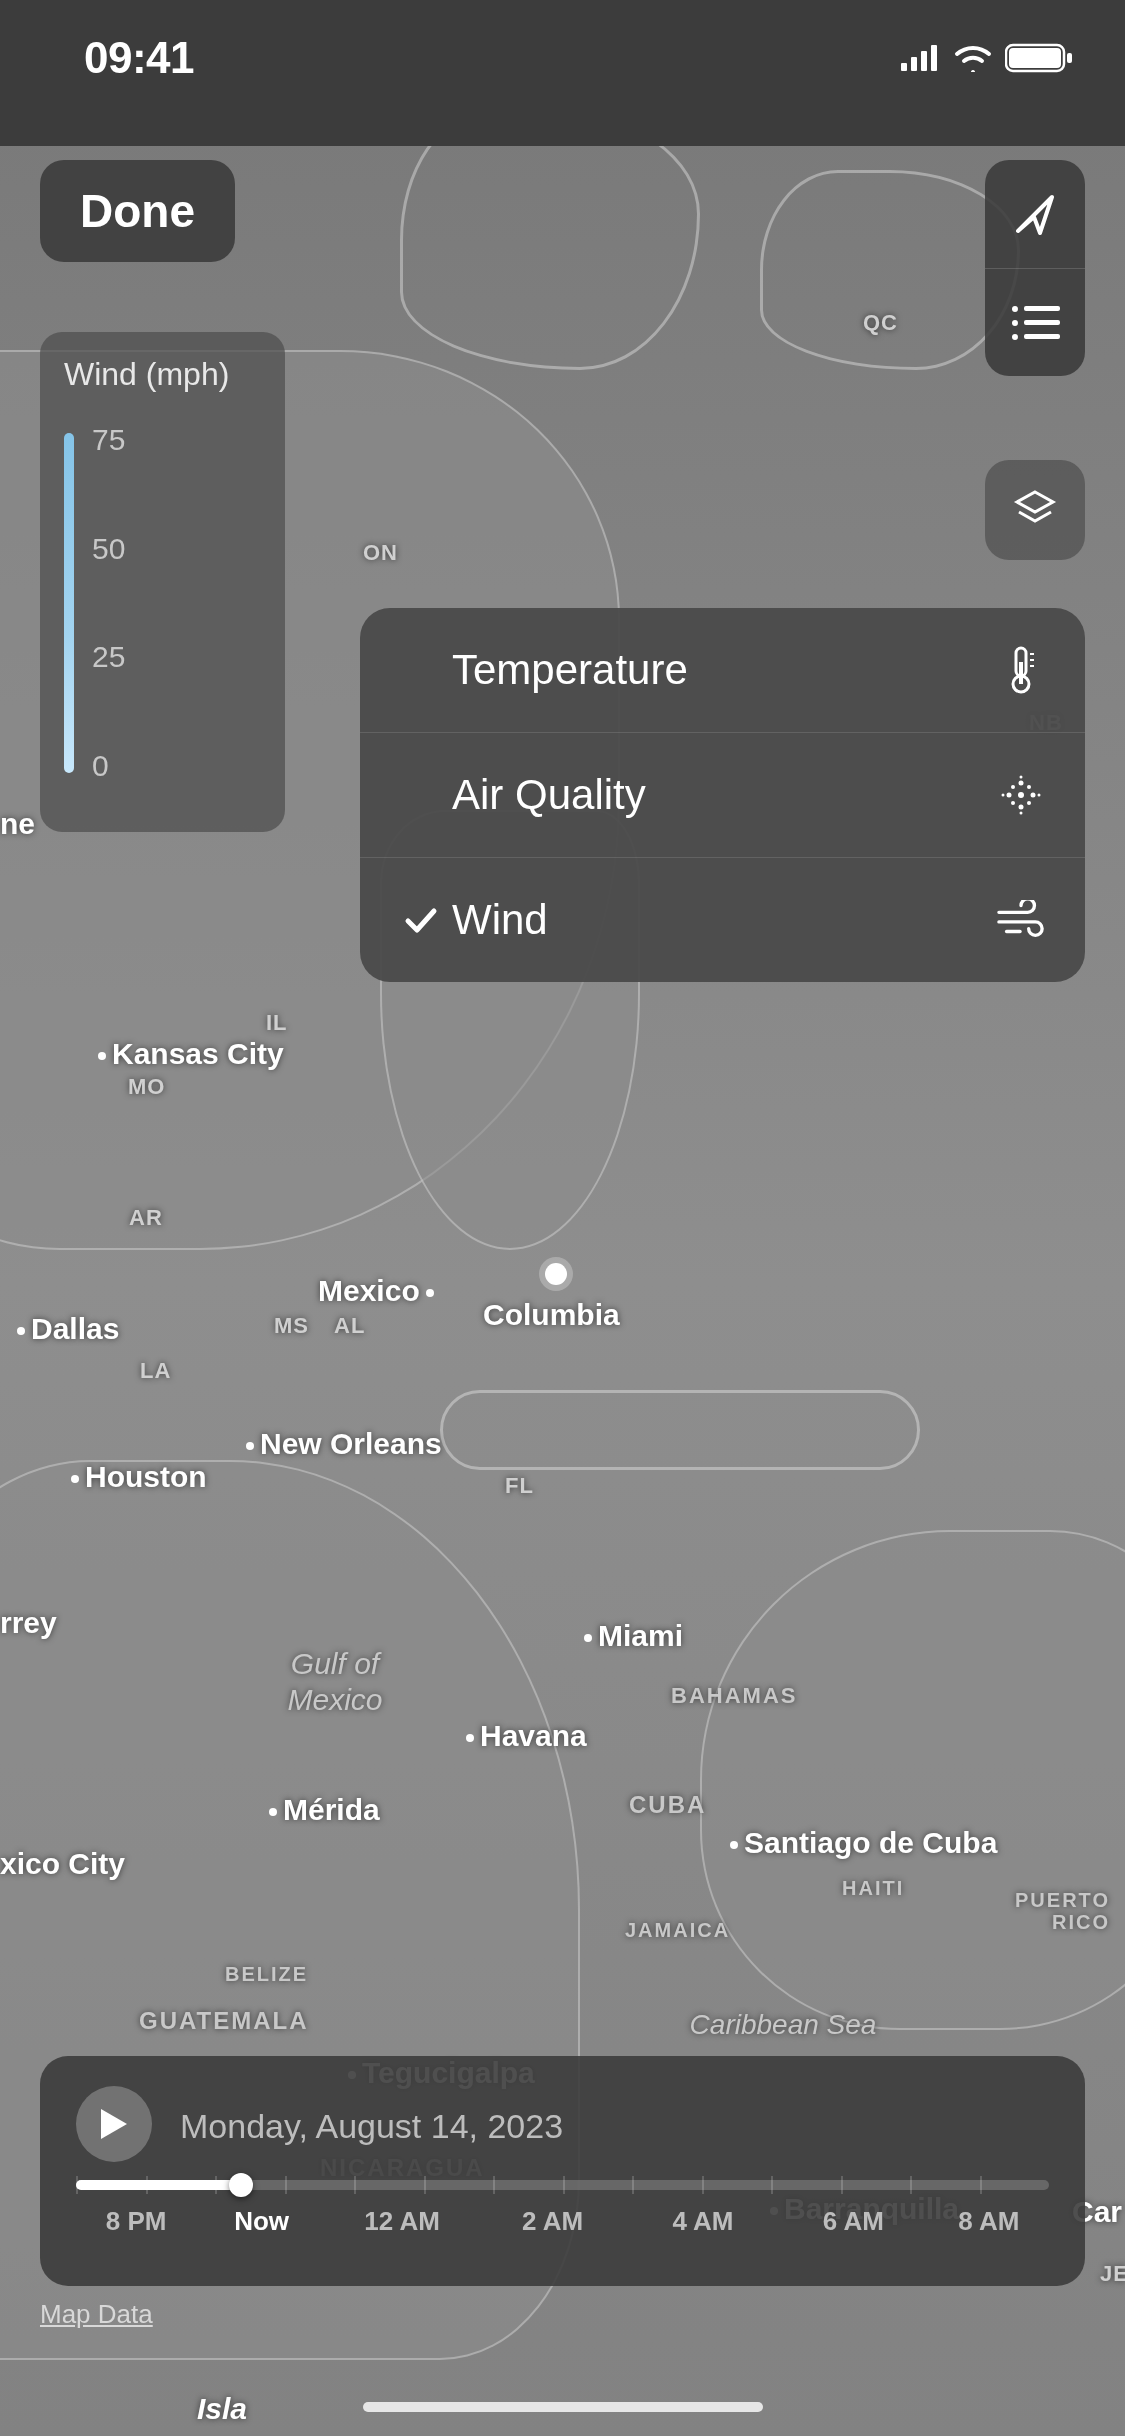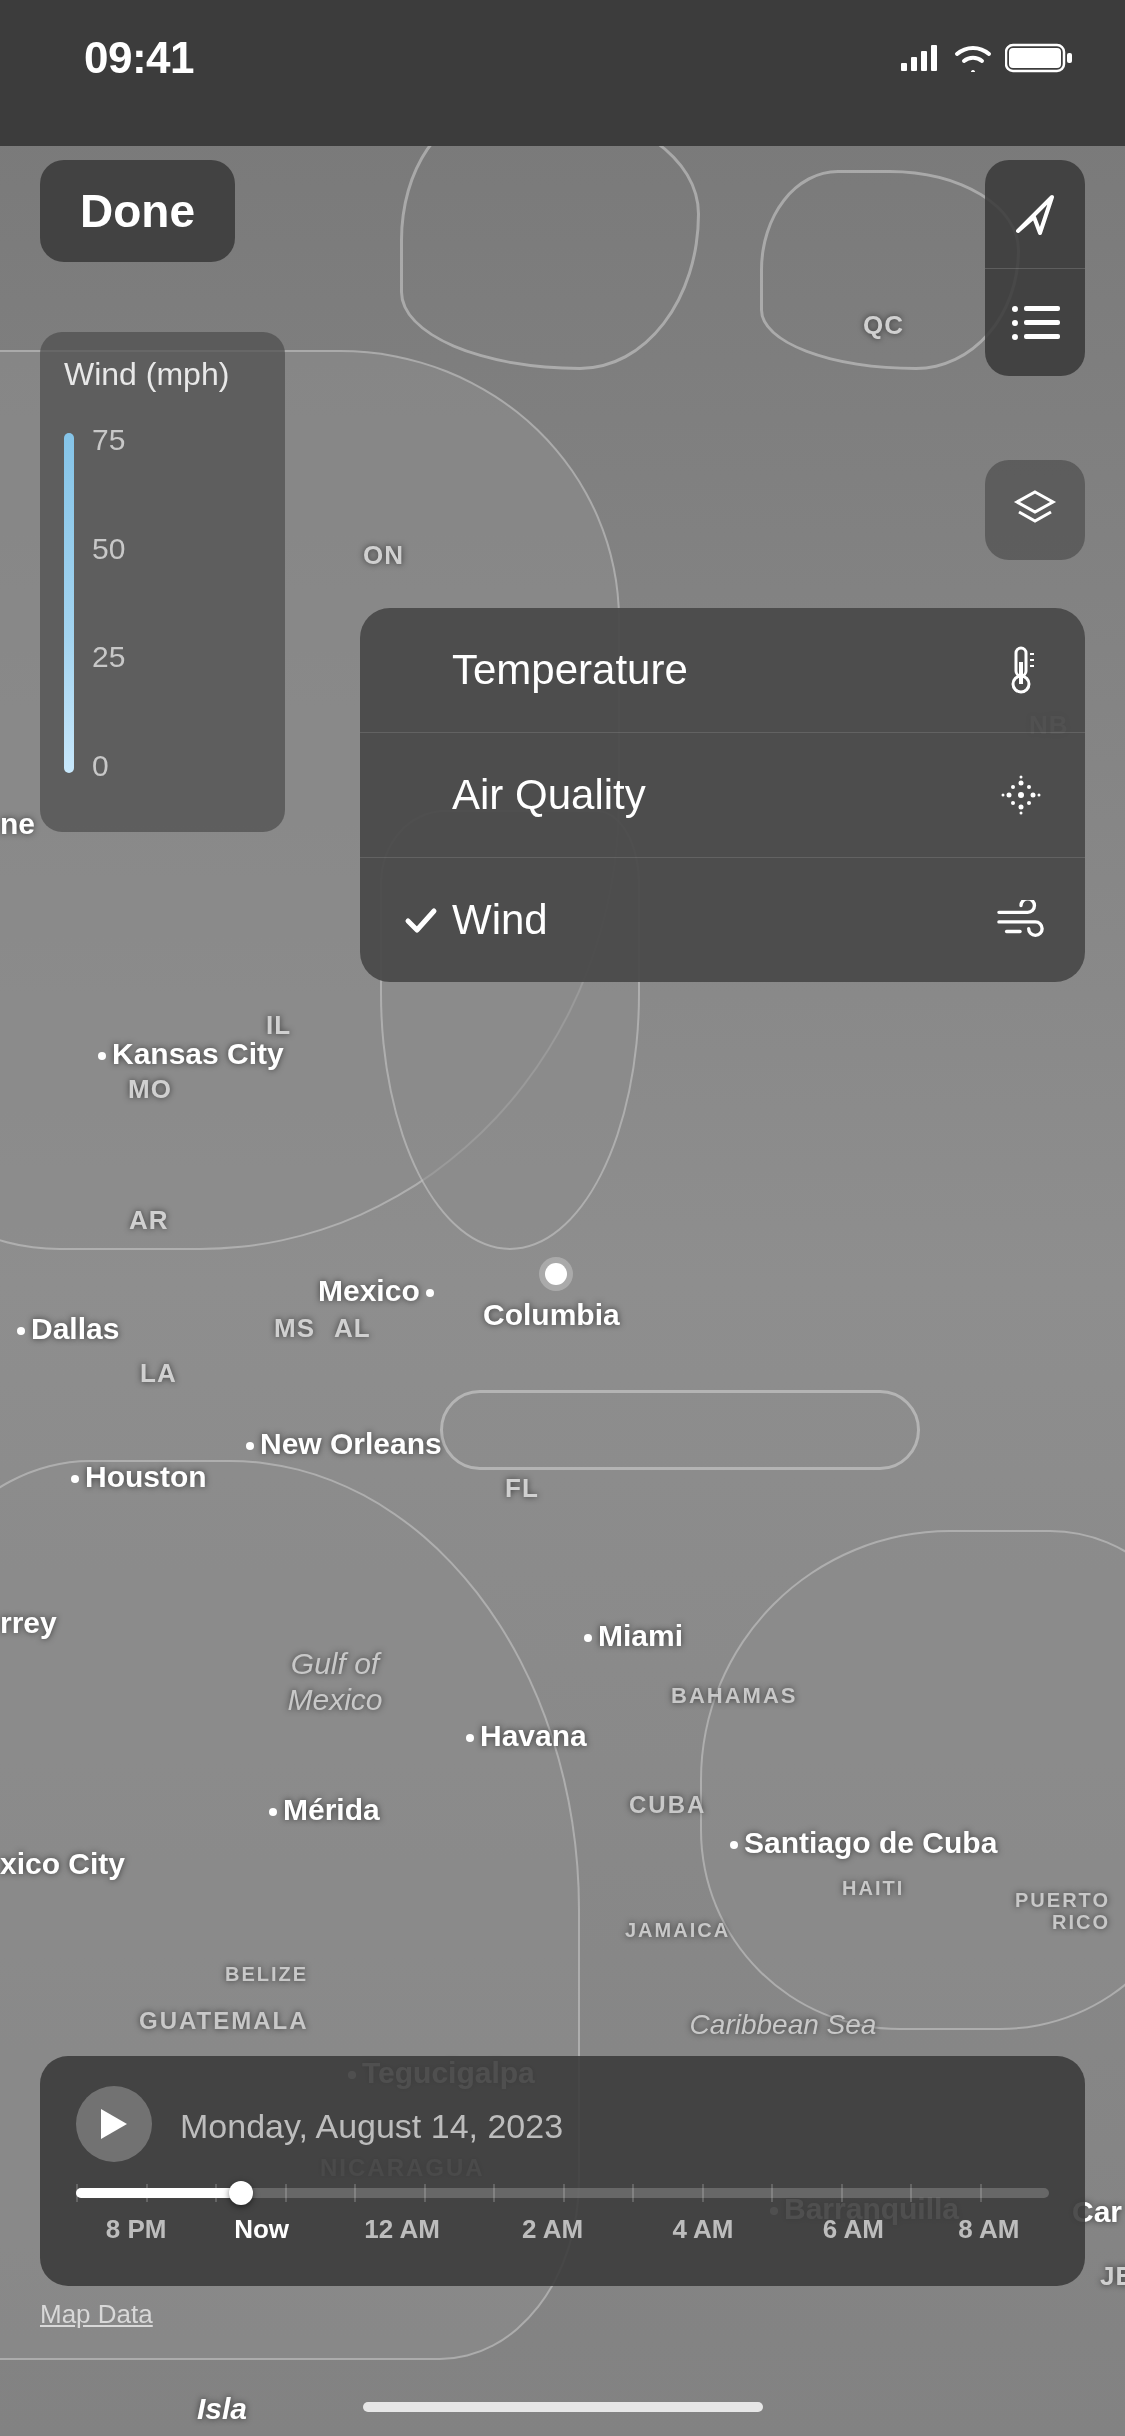--- a/index.html
+++ b/index.html
@@ -185,21 +185,21 @@
 
 
 .map-label {
   position: absolute;
   color: #fff;
   font-weight: 600;
   text-shadow: 0 0 6px rgba(0,0,0,0.6);
   z-index: 30;
 }
 .ml-city { font-size: 30px; }
-.ml-state { font-size: 26px; color: #d0d0d0; font-weight: 600; letter-spacing: 1px; }
+.ml-state { font-size: 22px; color: #d0d0d0; font-weight: 600; letter-spacing: 1px; }
 .ml-country { font-size: 24px; color: #c8c8c8; font-weight: 700; letter-spacing: 2px; }
 .ml-water { font-size: 30px; color: #c8c8c8; font-style: italic; font-weight: 400; margin-top: 29px; }
 .ml-water-sm { font-size: 28px; color: #c8c8c8; font-style: italic; font-weight: 400; }
 .dot::before {
   content: '';
   display: inline-block;
   width: 8px;
   height: 8px;
   background: #fff;
   border-radius: 50%;
@@ -250,21 +250,21 @@
   border-radius: 50%;
   background: rgba(120,120,120,0.9);
   display: flex;
   align-items: center;
   justify-content: center;
 }
 .timeline-titles { flex: 1; }
 .tl-title { font-size: 36px; font-weight: 600; }
 .tl-sub { font-size: 34px; color: #bdbdbd; margin-top: 4px; }
 .timeline-track {
-  margin-top: 26px;
+  margin-top: 18px;
 }
 .track-line {
   position: relative;
   height: 10px;
   background: rgba(140,140,140,0.5);
   border-radius: 5px;
 }
 .track-fill {
   position: absolute;
   left: 0;

